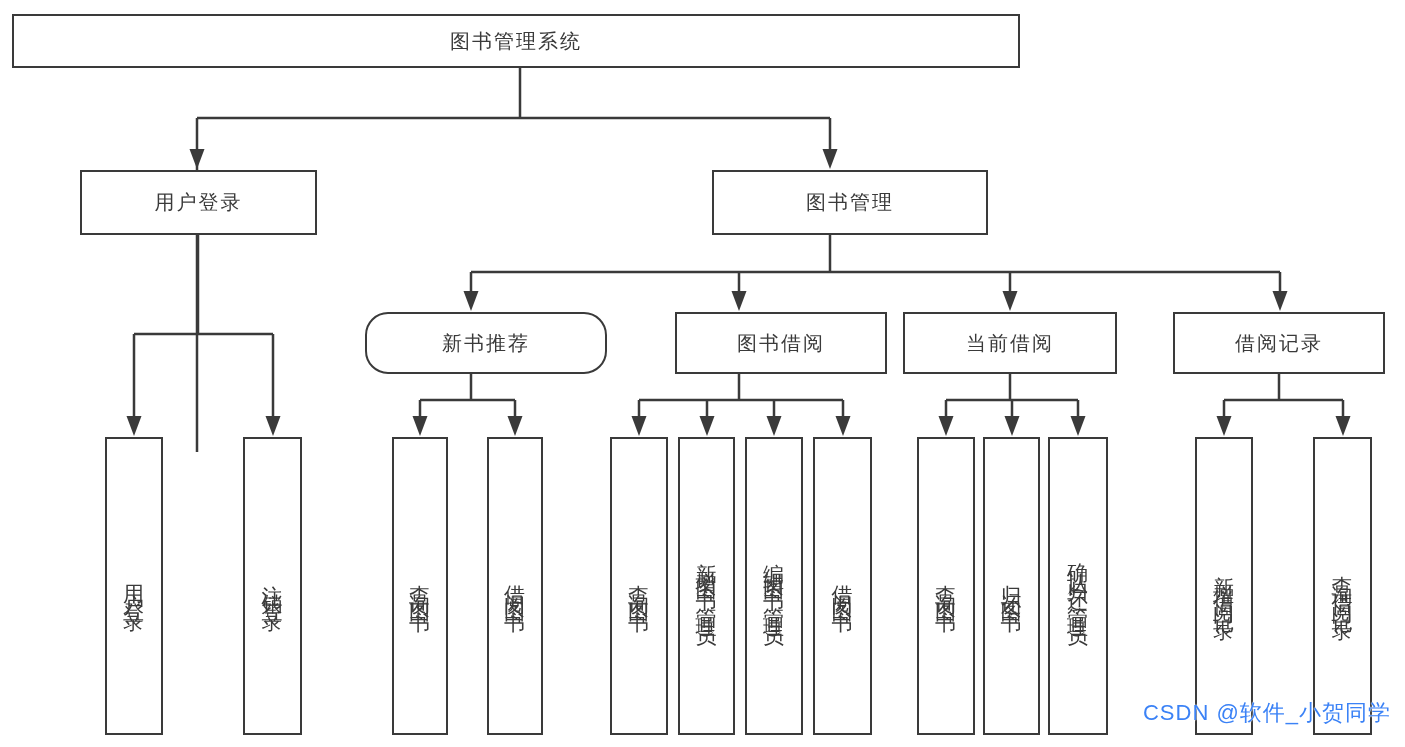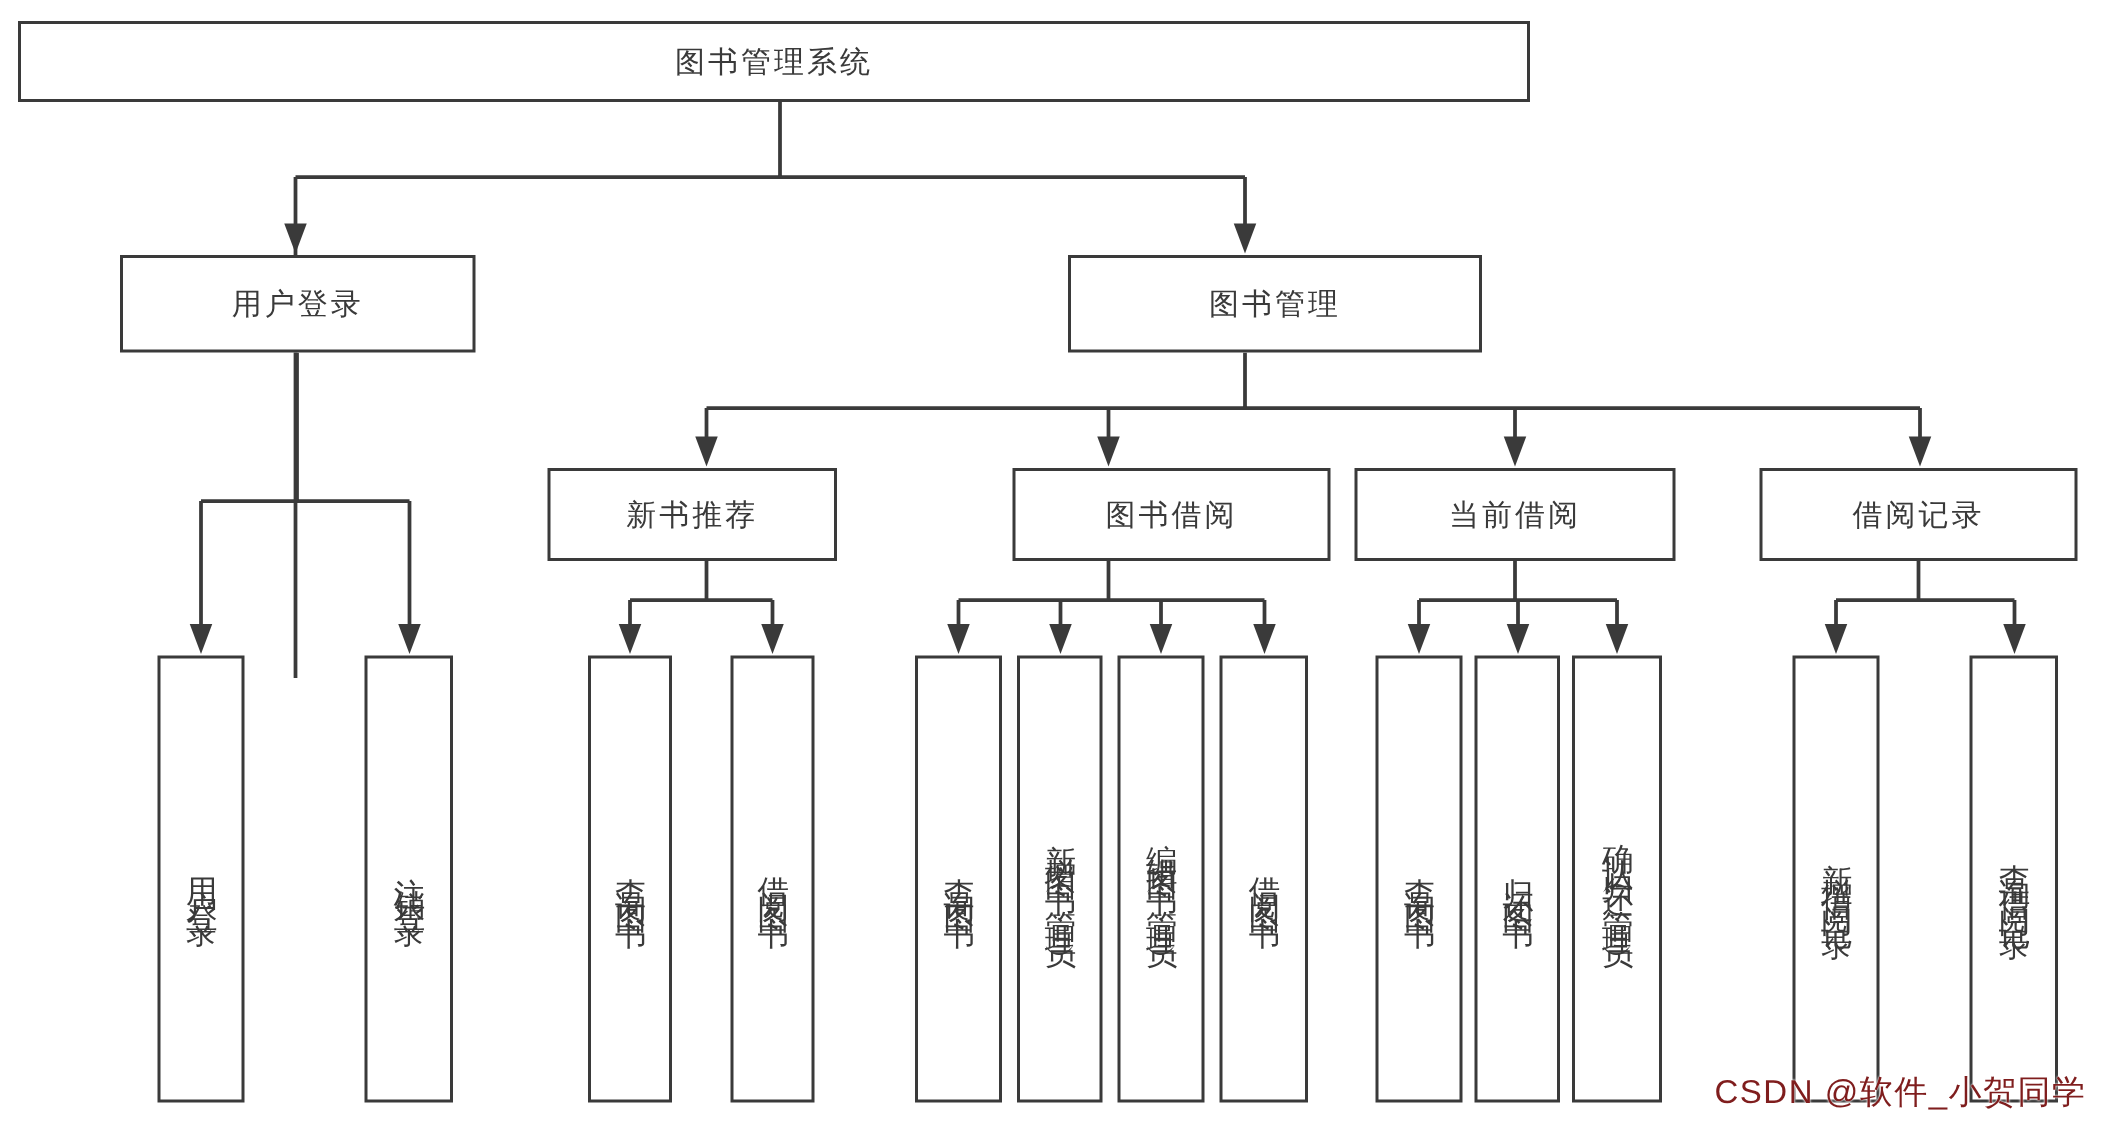--- a/index.html
+++ b/index.html
@@ -21,22 +21,22 @@
     background:#ffffff; border:2.5px solid #3a3a3a;
     display:flex; align-items:center; justify-content:center;
     overflow:hidden;
   }
   .vtext {
     writing-mode:vertical-rl; text-orientation:mixed;
     font-size:21px; letter-spacing:9px; line-height:1.1;
     white-space:nowrap;
   }
   .watermark {
-    position:absolute; right:14px; bottom:4px; z-index:5;
-    font-size:22px; color:#7f1d1d; letter-spacing:1px;
+    position:absolute; right:14px; bottom:19px; z-index:5;
+    font-size:22px; color:#3b82f6; letter-spacing:1px;
     text-shadow:0 0 2px #ffffff, 0 0 1px #ffffff;
     white-space:nowrap;
   }
 </style>
 </head>
 <body>
 
 <div class="stage">
 
   <svg class="connectors" width="1405" height="747" viewBox="0 0 1405 747" xmlns="http://www.w3.org/2000/svg">
@@ -77,21 +77,21 @@
       <polygon points="1216.5,416 1231.5,416 1224,436"></polygon>
       <polygon points="1335.5,416 1350.5,416 1343,436"></polygon>
     </g>
   </svg>
 
   <div class="hbox" style="left:12px;top:14px;width:1008px;height:54px;">图书管理系统</div>
 
   <div class="hbox" style="left:80px;top:170px;width:237px;height:65px;">用户登录</div>
   <div class="hbox" style="left:712px;top:170px;width:276px;height:65px;">图书管理</div>
 
-  <div class="hbox" style="left:365px;top:312px;width:193px;height:62px;">新书推荐</div>
+  <div class="hbox" style="left:365px;top:312px;width:242px;height:62px;border-radius:23px;">新书推荐</div>
   <div class="hbox" style="left:633px;top:312px;width:212px;height:62px;margin-left:42px;">图书借阅</div>
   <div class="hbox" style="left:903px;top:312px;width:214px;height:62px;">当前借阅</div>
   <div class="hbox" style="left:1173px;top:312px;width:212px;height:62px;">借阅记录</div>
 
   <div class="vbox" style="left:105px;width:58px;">
     <span class="vtext">用户登录</span>
   </div>
   <div class="vbox" style="left:243px;width:59px;">
     <span class="vtext">注销登录</span>
   </div>

